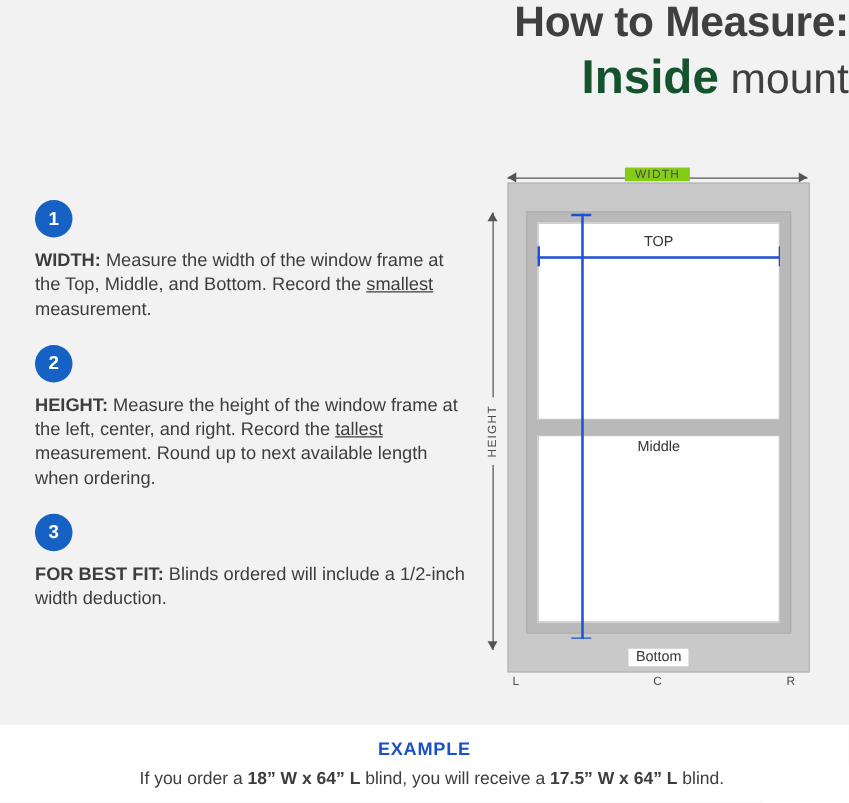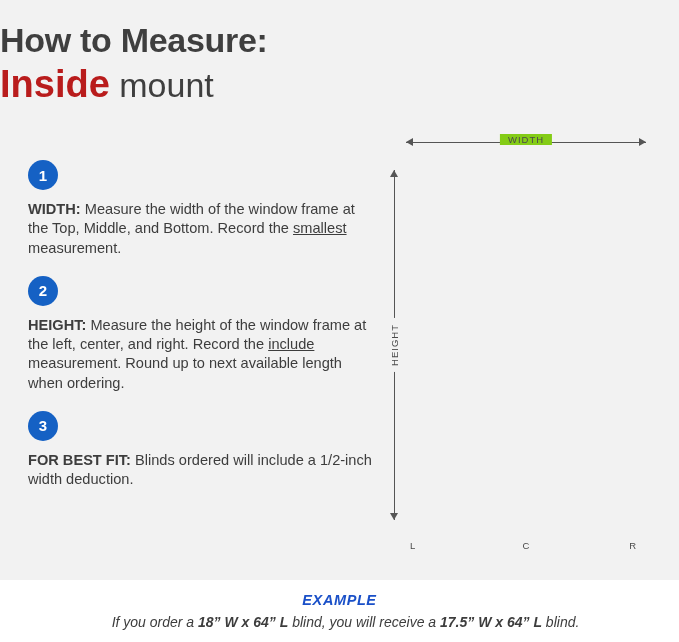--- a/index.html
+++ b/index.html
@@ -17,38 +17,37 @@
   }
   .page {
     position: relative;
     width: 679px;
     height: 642px;
     background: #f2f2f2;
   }
 
   
   .title-block {
-    text-align: left;
-    padding-top: 22px;
+    text-align: right;
   }
   .title-line1 {
     font-size: 34px;
     font-weight: bold;
     color: #3f3f3f;
     letter-spacing: -0.3px;
     line-height: 1.1;
   }
   .title-line2 {
     font-size: 34px;
     font-weight: bold;
     line-height: 1.25;
     margin-top: 2px;
   }
   .title-accent {
-    color: #b91c1c;
+    color: #14532d;
     font-size: 38px;
     font-weight: bold;
     margin-top: 28px;
   }
   .title-rest {
     color: #3f3f3f;
     font-size: 34px;
     font-weight: normal;
   }
 
@@ -258,21 +257,20 @@
   .footer {
     position: absolute;
     left: 0;
     right: 0;
     bottom: 0;
     height: 62px;
     background: #ffffff;
     text-align: center;
     padding-top: 12px;
     box-sizing: border-box;
-    font-style: italic;
   }
   .footer-title {
     color: #1a50c8;
     font-weight: bold;
     font-size: 14.5px;
     letter-spacing: 0.6px;
   }
   .footer-text {
     margin-top: 6px;
     font-size: 14px;
@@ -298,21 +296,21 @@
     <div class="step">
       <div class="step-badge">1</div>
       <div class="step-text">
         <span class="lead">WIDTH:</span><span> Measure the width of the window frame at the Top, Middle, and Bottom. Record the </span><span class="u">smallest</span><span> measurement.</span>
       </div>
     </div>
 
     <div class="step">
       <div class="step-badge">2</div>
       <div class="step-text">
-        <span class="lead">HEIGHT:</span><span> Measure the height of the window frame at the left, center, and right. Record the </span><span class="u">include</span><span> measurement. Round up to next available length when ordering.</span>
+        <span class="lead">HEIGHT:</span><span> Measure the height of the window frame at the left, center, and right. Record the </span><span class="u">tallest</span><span> measurement. Round up to next available length when ordering.</span>
       </div>
     </div>
 
     <div class="step">
       <div class="step-badge">3</div>
       <div class="step-text">
         <span class="lead">FOR BEST FIT:</span><span> Blinds ordered will include a 1/2-inch width deduction.</span>
       </div>
     </div>
 
@@ -327,20 +325,38 @@
       <div class="label">WIDTH</div>
     </div>
 
     <div class="height-arrow">
       <div class="line"></div>
       <div class="cap-t"></div>
       <div class="cap-b"></div>
       <div class="label">HEIGHT</div>
     </div>
 
+    <div class="frame">
+      <div class="frame-inner">
+        <div class="pane pane-top"></div>
+        <div class="pane pane-bottom"></div>
+      </div>
+
+      <div class="blue-h" style="left:23px; top:58px; width:194px;"></div>
+      <div class="tick" style="left:23px; top:50px; width:1.5px; height:16px;"></div>
+      <div class="tick" style="left:215.5px; top:50px; width:1.5px; height:16px;"></div>
+
+      <div class="blue-v" style="left:58px; top:24px; height:340px;"></div>
+      <div class="tick" style="left:50px; top:24px; width:16px; height:1.5px;"></div>
+      <div class="tick" style="left:50px; top:362.5px; width:16px; height:1.5px;"></div>
+
+      <div class="frame-label lbl-top">TOP</div>
+      <div class="frame-label lbl-mid">Middle</div>
+      <div class="frame-label lbl-bot">Bottom</div>
+    </div>
 
     <div class="axis-letters">
       <span class="al-l">L</span>
       <span class="al-c">C</span>
       <span class="al-r">R</span>
     </div>
 
   </div>
 
   <div class="footer">

